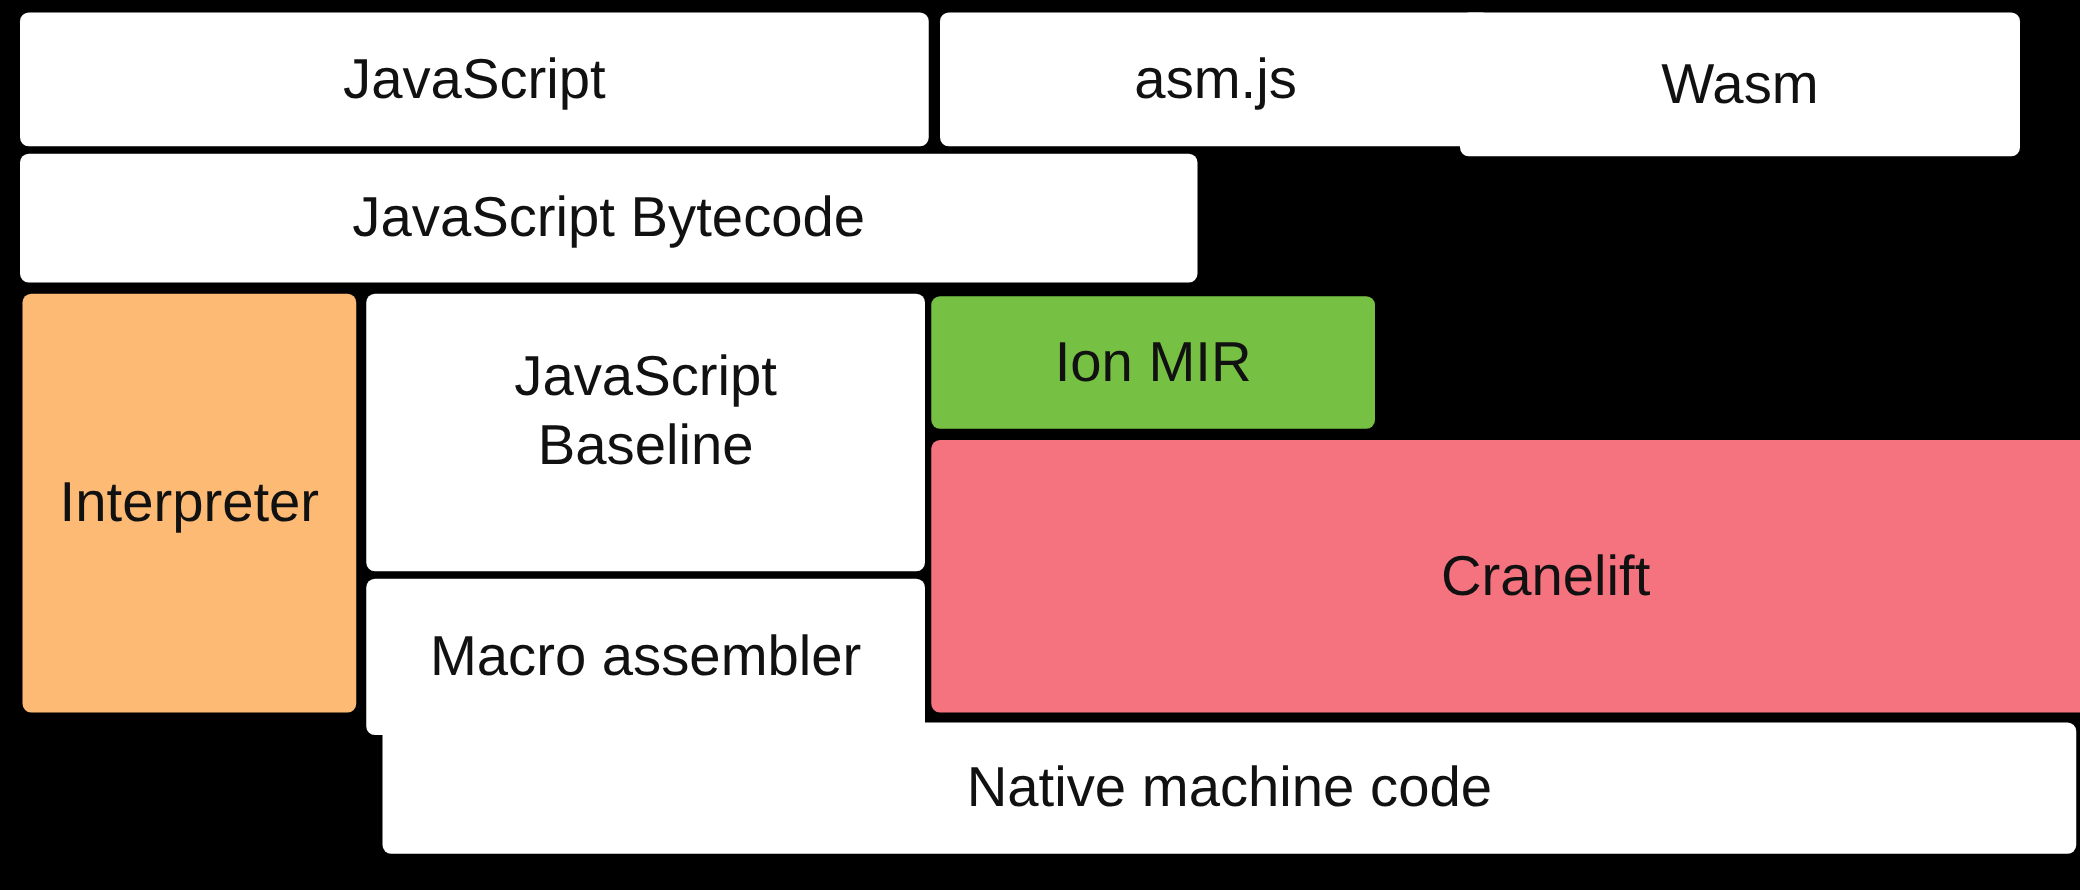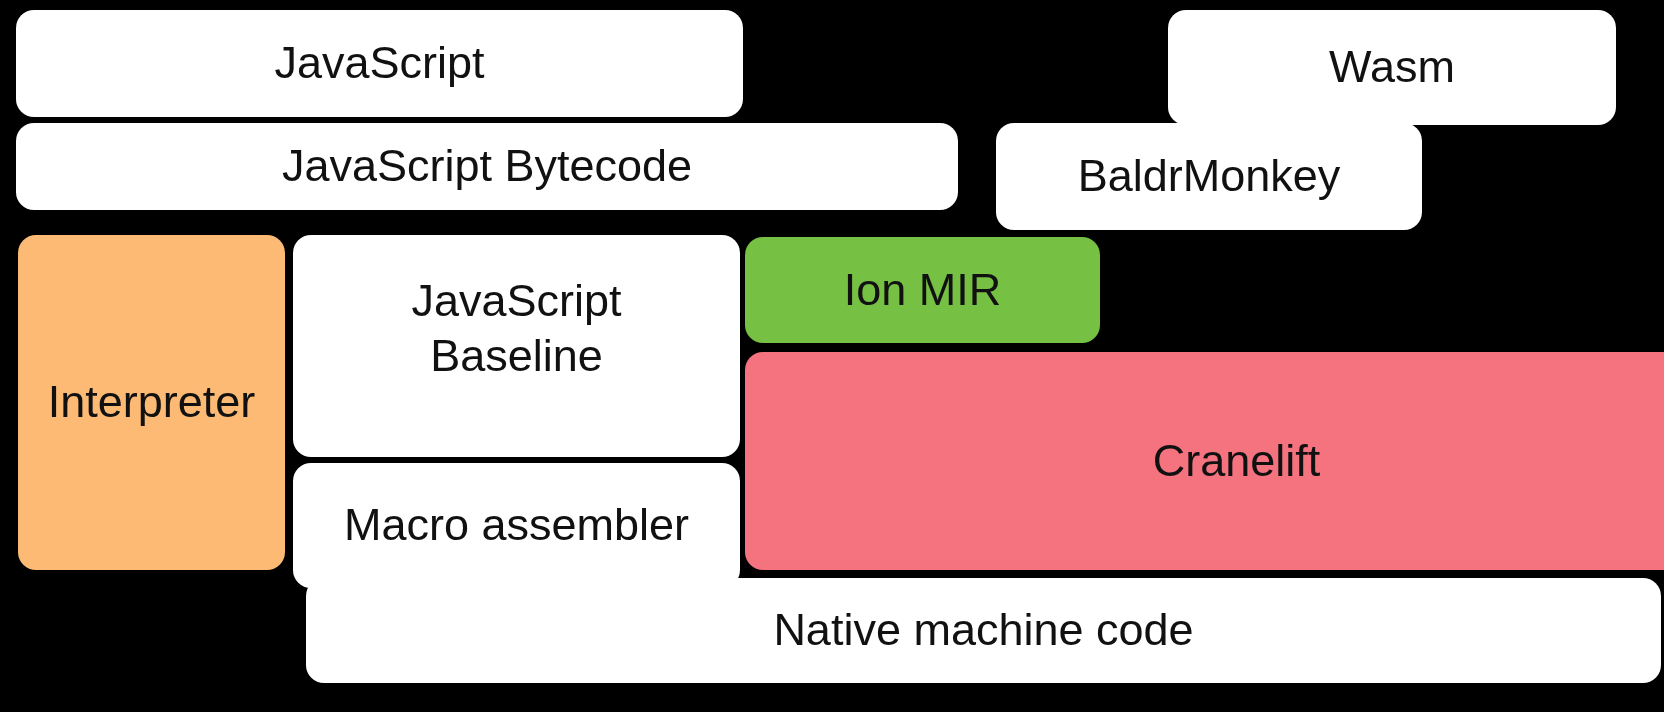--- a/index.html
+++ b/index.html
@@ -10,56 +10,56 @@
   .canvas {
     position: relative;
     width: 1664px;
     height: 712px;
     background: #000;
     overflow: hidden;
     font-family: "Liberation Sans", sans-serif;
   }
   .node {
     position: absolute;
-    border-radius: 18px;
+    border-radius: 7px;
     background: #fff;
     color: #111;
     display: flex;
     align-items: center;
     justify-content: center;
     text-align: center;
     font-size: 45px;
     line-height: 1.22;
     white-space: pre-line;
     box-sizing: border-box;
   }
   
   #n-javascript          { left: 16px;   top: 10px;  width: 727px;  height: 107px; }
   #n-asmjs               { left: 752px;  top: 10px;  width: 441px;  height: 107px; }
   #n-wasm                { left: 1168px; top: 10px;  width: 448px;  height: 115px; }
   
-  #n-bytecode            { left: 16px;   top: 123px; width: 942px;  height: 87px; }
+  #n-bytecode            { left: 16px;   top: 123px; width: 942px;  height: 103px; }
   #n-baldrmonkey         { left: 996px;  top: 123px; width: 426px;  height: 107px; }
   
   #n-interpreter         { left: 18px;   top: 235px; width: 267px;  height: 335px; }
   #n-baseline            { left: 293px;  top: 235px; width: 447px;  height: 222px; padding-bottom: 34px; }
   #n-ionmir              { left: 745px;  top: 237px; width: 355px;  height: 106px; }
   #n-cranelift           { left: 745px;  top: 352px; width: 963px;  height: 218px; padding-left: 20px; }
   #n-macroassembler      { left: 293px;  top: 463px; width: 447px;  height: 125px; }
   
   #n-native              { left: 306px;  top: 578px; width: 1355px; height: 105px; }
 </style>
 </head>
 <body>
 
 <div class="canvas">
   <div class="node" id="n-javascript" style="background: rgb(255, 255, 255); color: rgb(17, 17, 17);">JavaScript</div>
+  <div class="node" id="n-asmjs" style="background: rgb(255, 255, 255); color: rgb(17, 17, 17);">asm.js</div>
   <div class="node" id="n-wasm" style="background: rgb(255, 255, 255); color: rgb(17, 17, 17);">Wasm</div>
   <div class="node" id="n-bytecode" style="background: rgb(255, 255, 255); color: rgb(17, 17, 17);">JavaScript Bytecode</div>
-  <div class="node" id="n-baldrmonkey" style="background: rgb(255, 255, 255); color: rgb(17, 17, 17);">BaldrMonkey</div>
   <div class="node" id="n-interpreter" style="background: #fdba74; color: rgb(17, 17, 17);">Interpreter</div>
   <div class="node" id="n-baseline" style="background: rgb(255, 255, 255); color: rgb(17, 17, 17);">JavaScript
 Baseline</div>
   <div class="node" id="n-ionmir" style="background: rgb(118, 192, 67); color: rgb(17, 17, 17);">Ion MIR</div>
   <div class="node" id="n-cranelift" style="background: rgb(244, 115, 127); color: rgb(17, 17, 17);">Cranelift</div>
   <div class="node" id="n-macroassembler" style="background: rgb(255, 255, 255); color: rgb(17, 17, 17);">Macro assembler</div>
   <div class="node" id="n-native" style="background: rgb(255, 255, 255); color: rgb(17, 17, 17);">Native machine code</div>
 </div>
 
 </body></html>

